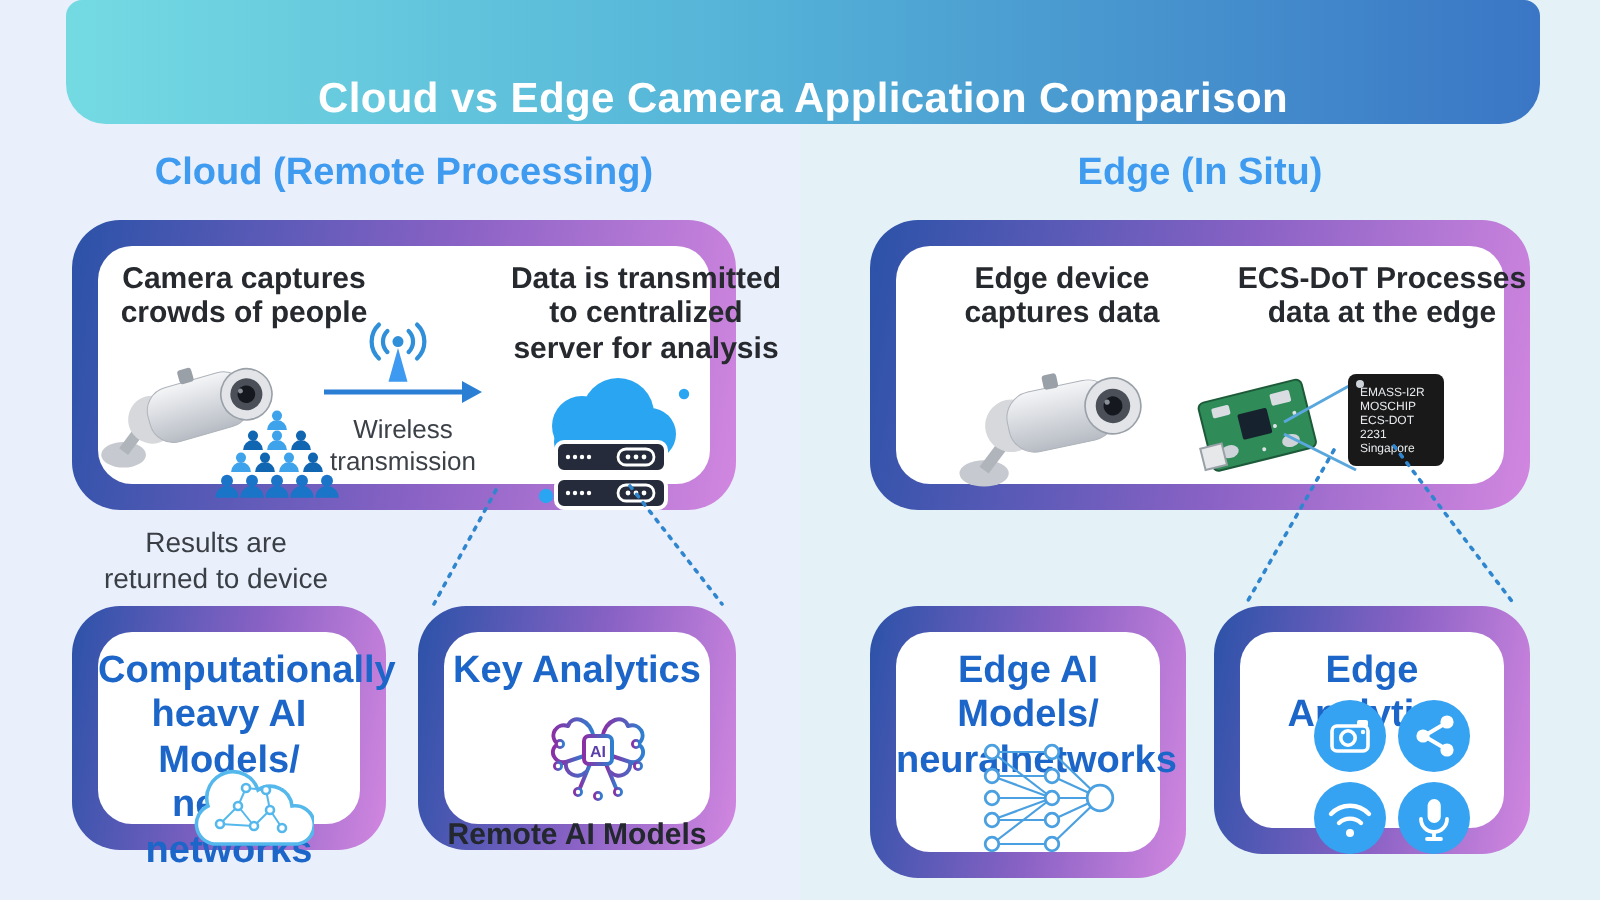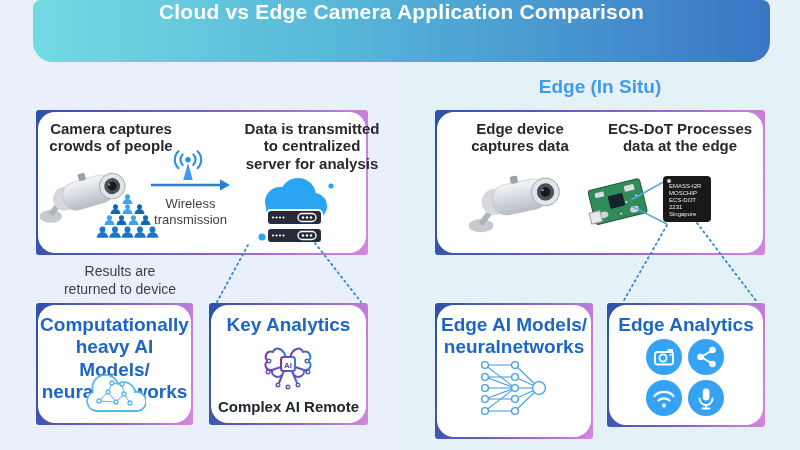--- a/index.html
+++ b/index.html
@@ -5,45 +5,45 @@
   html,body{margin:0;padding:0;background:#dfe7f4;}
   *{box-sizing:border-box;}
   #stage{position:relative;width:800px;height:450px;overflow:hidden;
          font-family:"Liberation Sans",sans-serif;background:#e9effb;}
   .bg-half{position:absolute;top:0;height:450px;}
   #bg-left{left:0;width:400px;background:#e9effb;}
   #bg-right{left:400px;width:400px;background:#e4f2f7;}
 
   .banner{position:absolute;left:33px;top:0;width:737px;height:62px;
           background:linear-gradient(90deg,#74dae2 0%,#55b4d8 45%,#3a76c5 100%);
-          border-radius:8px 8px 20px 20px;display:flex;align-items:flex-start;justify-content:center;}
+          border-radius:8px 8px 20px 20px;display:flex;align-items:flex-end;justify-content:center;}
   .banner h1{margin:0;color:#ffffff;font-size:21px;font-weight:700;letter-spacing:.2px;}
 
   .section-title{position:absolute;top:76px;text-align:center;color:#3f9bef;
                  font-size:19px;font-weight:700;}
   #cloud-title{left:36px;width:332px;}
   #edge-title{left:435px;width:330px;}
 
-  .gbox{position:absolute;border-radius:3px;padding:2px;
+  .gbox{position:absolute;border-radius:24px;padding:13px;
         background:linear-gradient(100deg,#2b52a8 0%,#8a62c5 55%,#d287e0 100%);}
   .gbox .inner{position:relative;width:100%;height:100%;border-radius:17px;background:#ffffff;}
 
   #cloud-main{left:36px;top:110px;width:332px;height:145px;}
   #edge-main{left:435px;top:110px;width:330px;height:145px;}
   #cloud-card-1{left:36px;top:303px;width:157px;height:122px;}
   #cloud-card-2{left:209px;top:303px;width:159px;height:122px;}
   #edge-card-1{left:435px;top:303px;width:158px;height:136px;}
   #edge-card-2{left:607px;top:303px;width:158px;height:124px;}
 
   .ml{white-space:pre-line;}
   .caption{position:absolute;text-align:center;color:#26292e;font-size:15px;
            font-weight:700;line-height:1.16;}
   .note{position:absolute;text-align:center;color:#3a3f46;font-size:14px;
         font-weight:500;line-height:1.25;}
-  #cloud-note{left:40px;top:263px;width:160px;}
+  #cloud-note{left:28px;top:263px;width:160px;}
   #edge-note{left:425px;top:263px;width:180px;}
 
   .card-title{position:absolute;left:0;top:9px;width:100%;text-align:center;
               color:#1b66c8;font-size:19px;font-weight:700;line-height:1.18;}
   #complex-label{position:absolute;left:0;top:93px;width:100%;text-align:center;
                  color:#23272e;font-size:15px;font-weight:700;}
 
   .abs{position:absolute;}
   #wireless-label{position:absolute;left:100px;top:84px;width:105px;text-align:center;
                   color:#3c4148;font-size:13px;font-weight:500;line-height:1.2;}
@@ -59,20 +59,21 @@
 <body>
 
 <div id="stage">
   <div class="bg-half" id="bg-left"></div>
   <div class="bg-half" id="bg-right"></div>
 
   <header class="banner">
     <h1>Cloud vs Edge Camera Application Comparison</h1>
   </header>
 
+  <div class="section-title" id="cloud-title">Cloud (Remote Processing)</div>
   <div class="section-title" id="edge-title">Edge (In Situ)</div>
 
   <div class="gbox" id="cloud-main">
     <div class="inner">
       <div class="caption ml" style="left:8px;top:8px;width:130px;">Camera captures
 crowds of people</div>
       <div class="caption ml" style="left:180px;top:8px;width:140px;margin-left:24px;">Data is transmitted
 to centralized
 server for analysis</div>
 
@@ -284,21 +285,21 @@
             <circle cx="9" cy="39" r="1.8"></circle>
           <circle cx="48" cy="28" r="1.8"></circle>
             <circle cx="49" cy="39" r="1.8"></circle>
           <circle cx="19" cy="52" r="1.8"></circle>
             <circle cx="29" cy="54" r="1.8"></circle>
             <circle cx="39" cy="52" r="1.8"></circle>
         </g>
         <rect x="22" y="24" width="14" height="14" rx="2.5" fill="#ffffff" stroke="url(#braing)" stroke-width="2"></rect>
         <text x="29" y="34.5" text-anchor="middle" font-size="8" font-weight="bold" fill="#5a3fa8" font-family="Liberation Sans, sans-serif">AI</text>
       </svg>
-      <div id="complex-label">Complex AI Remote</div>
+      <div id="complex-label">Remote AI Models</div>
     </div>
   </div>
 
   <div class="gbox" id="edge-card-1">
     <div class="inner">
       <div class="card-title ml">Edge AI Models/
 neuralnetworks</div>
       <svg class="abs" style="left:40px;top:52px;" width="74" height="62" viewBox="0 0 74 62">
         <g stroke="#4aa0e0" stroke-width="1.1">
           <line x1="8" y1="8" x2="38" y2="8"></line>

